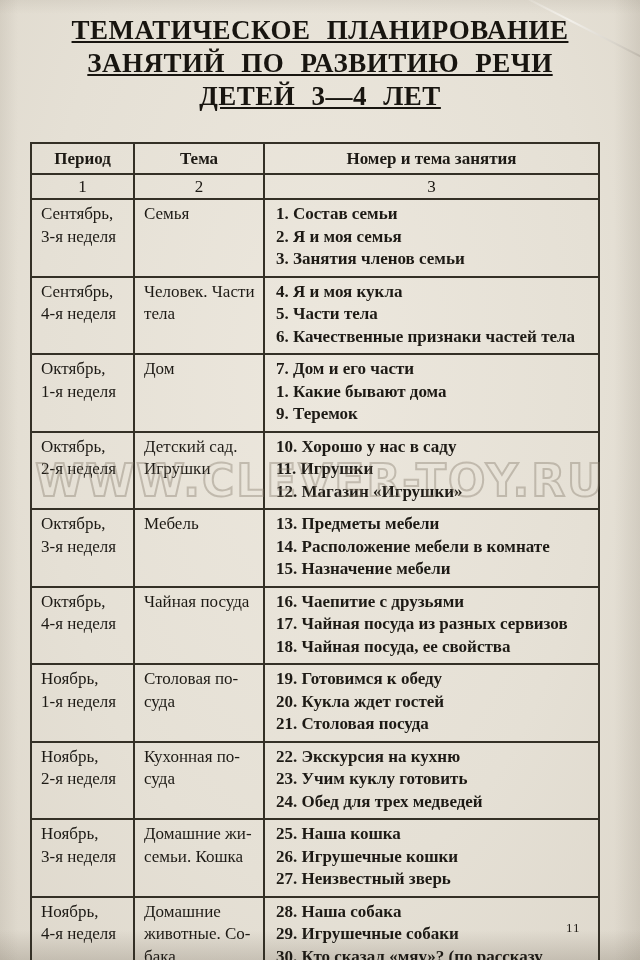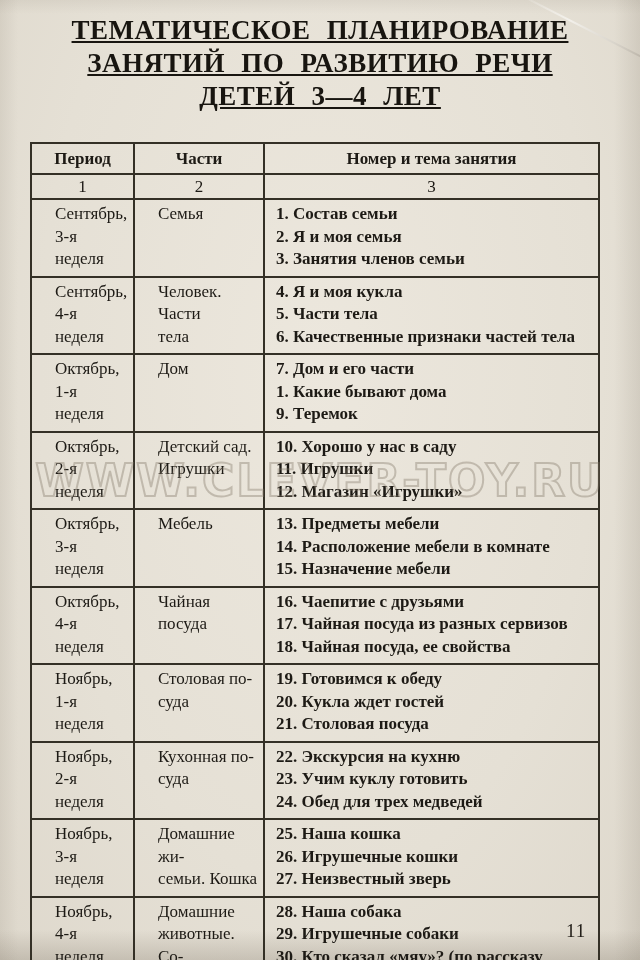--- a/index.html
+++ b/index.html
@@ -43,59 +43,59 @@
   }
   table.plan thead th {
     height:27px; font-size:17px; font-weight:bold;
     text-align:center; vertical-align:middle; padding:1px 2px;
   }
   table.plan tr.nums td {
     height:23px; text-align:center; vertical-align:middle; padding:0;
   }
   table.plan tbody td {
     vertical-align:top;
-    padding:3px 5px 5px 23px;
+    padding:3px 5px 5px 9px;
     line-height:22.5px;
     border-radius:28px;
   }
   table.plan td.lessons { padding-left:11px;font-weight:bold; }
   .watermark {
     position:absolute; left:0; top:447px; width:100%;
     text-align:center;
     font-family:"DejaVu Sans", sans-serif;
     font-weight:bold; font-size:44px; letter-spacing:2px;
     color:transparent;
     -webkit-text-stroke:2px rgba(128,118,102,0.38);
     pointer-events:none;
     margin-top:8px;
   }
   .pagenum {
     position:absolute; left:566px; top:920px;
-    font-size:19px; letter-spacing:1px; color:#24201a;
+    font-size:13px; letter-spacing:1px; color:#24201a;
   }
 </style>
 </head>
 <body>
 
 <div class="crease"></div>
 
 <h1 class="title">ТЕМАТИЧЕСКОЕ  ПЛАНИРОВАНИЕ
 ЗАНЯТИЙ  ПО  РАЗВИТИЮ  РЕЧИ
 ДЕТЕЙ  3—4  ЛЕТ</h1>
 
 <table class="plan">
   <colgroup>
       <col class="c1">
       <col class="c2">
       <col class="c3">
     </colgroup>
   <thead>
     <tr>
       <th>Период</th>
-      <th>Части</th>
+      <th>Тема</th>
       <th>Номер и тема занятия</th>
     </tr>
     <tr class="nums">
       <td>1</td>
       <td>2</td>
       <td>3</td>
     </tr>
   </thead>
   <tbody>
     <tr>

